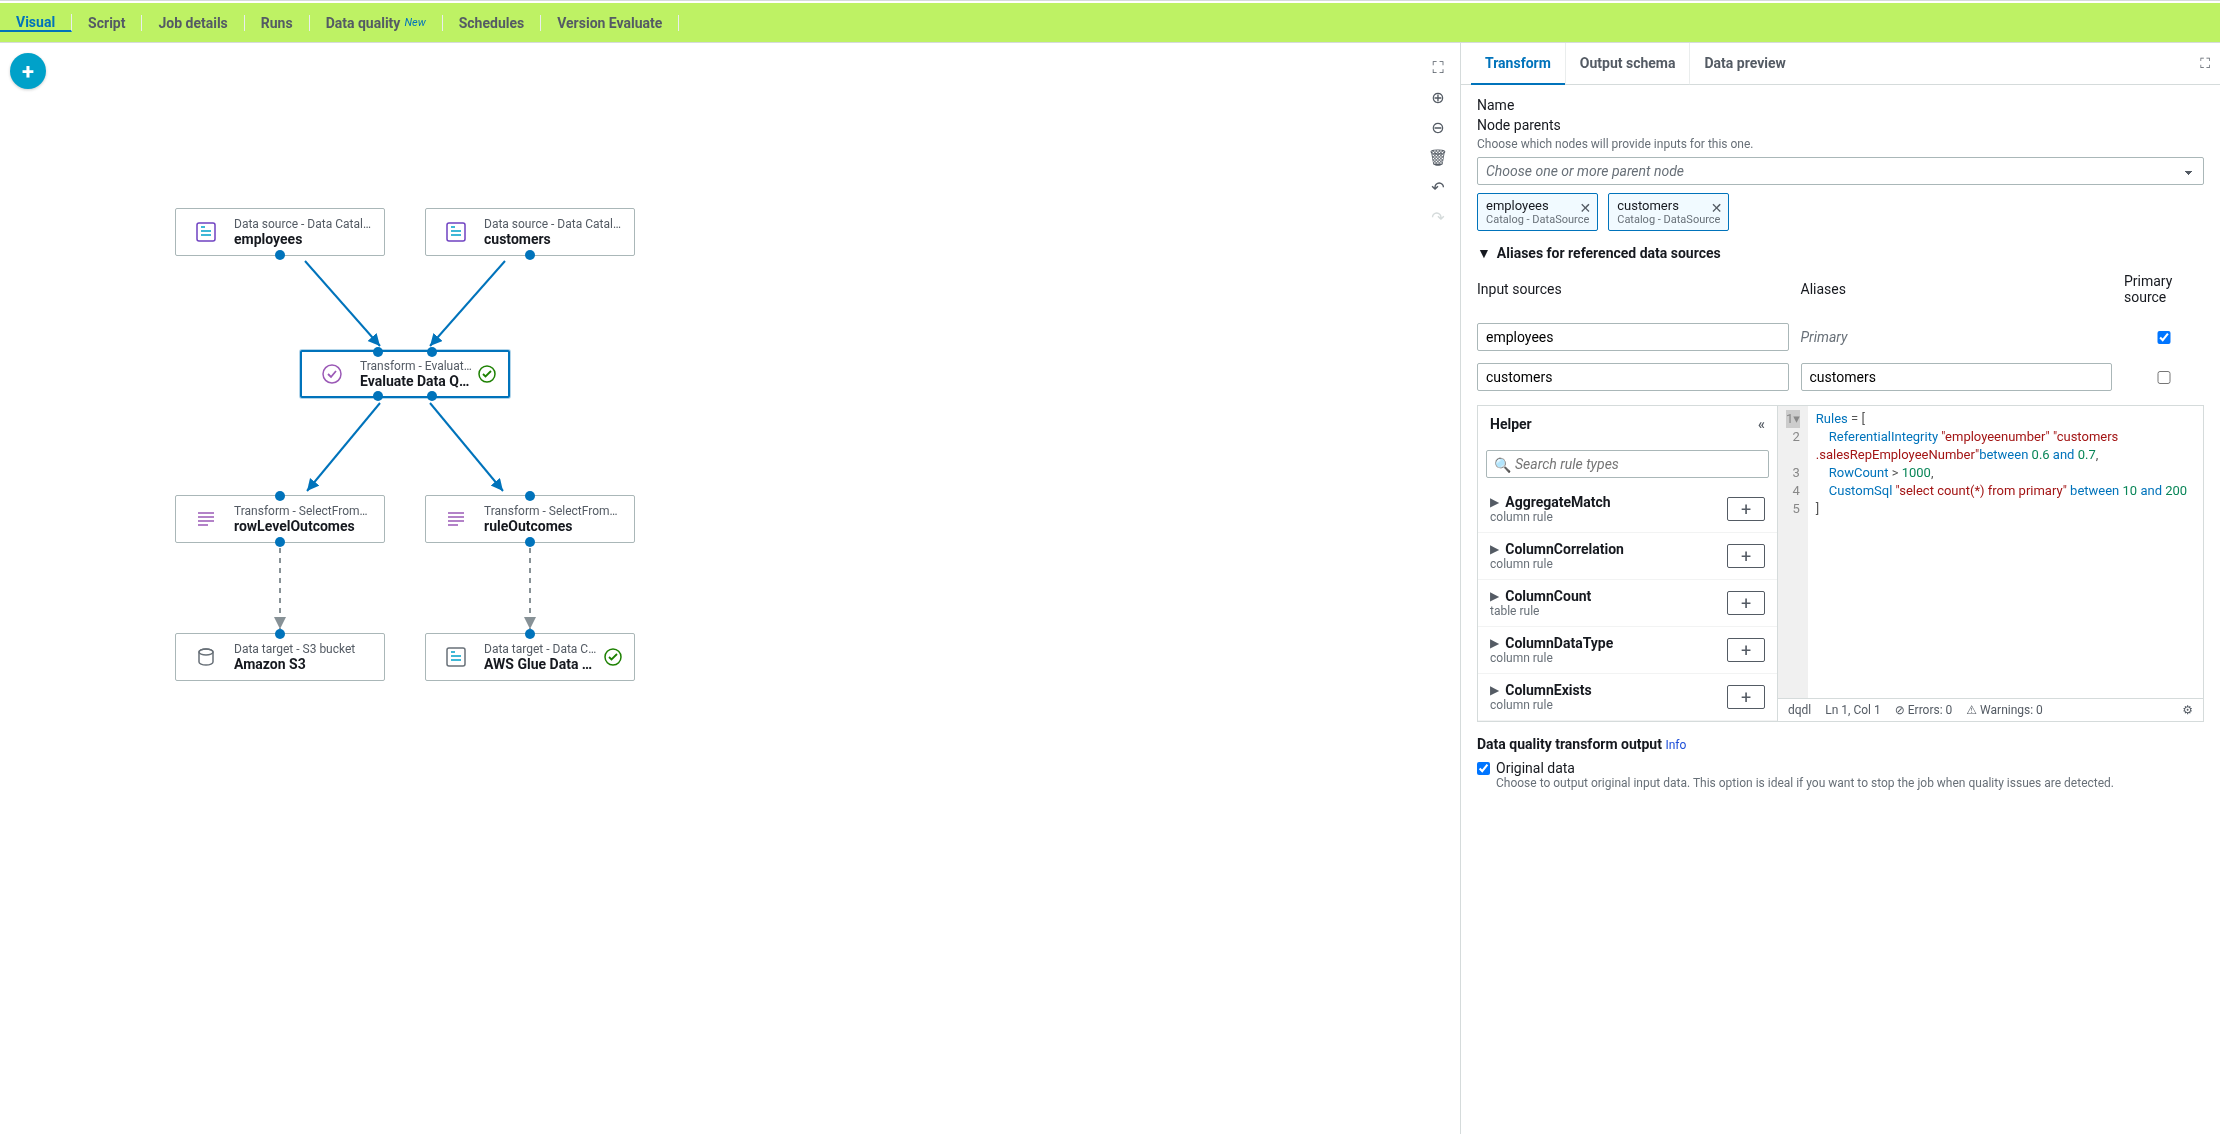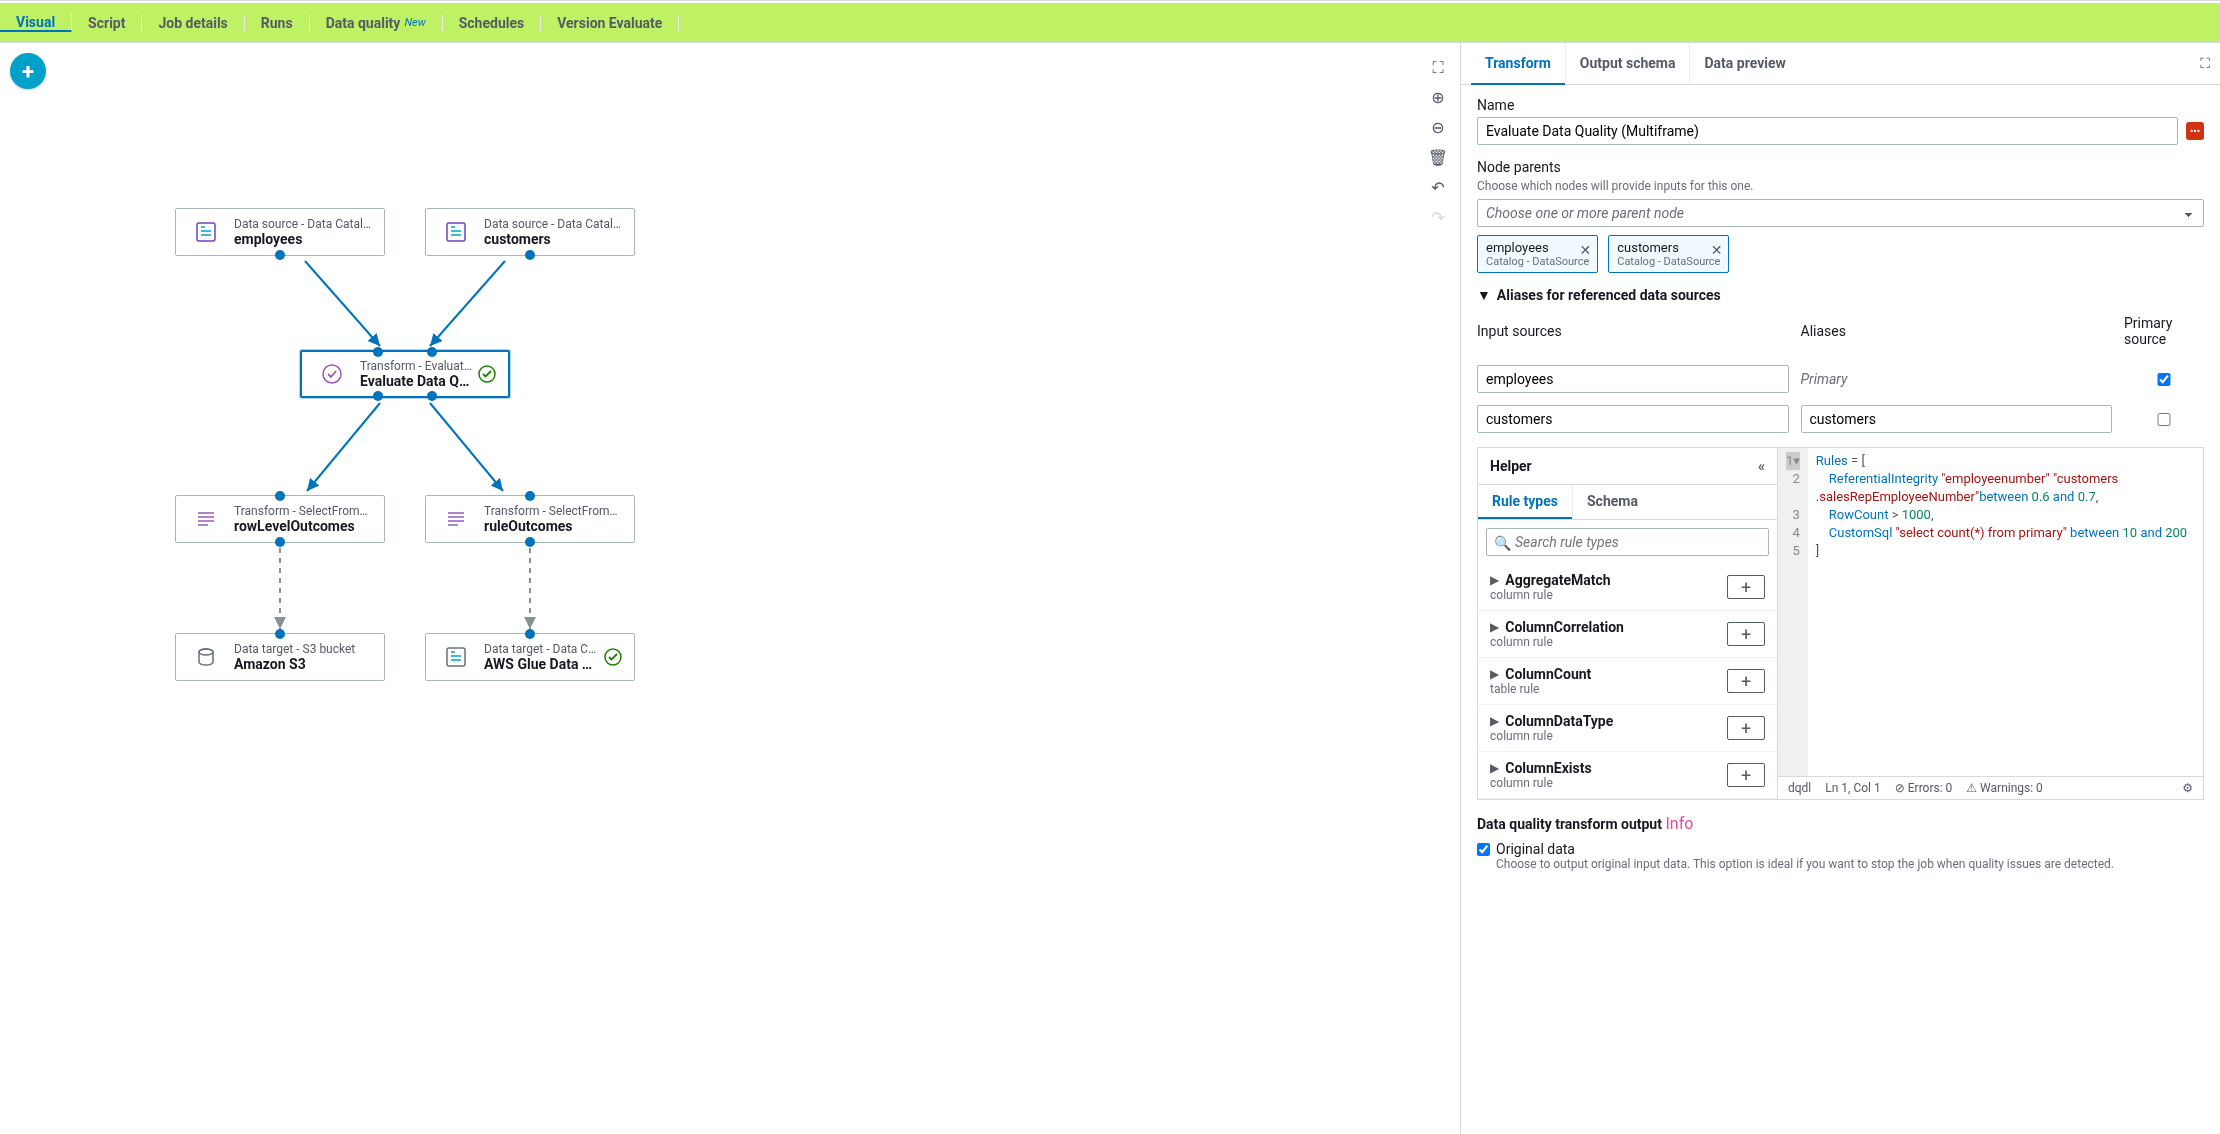--- a/index.html
+++ b/index.html
@@ -70,21 +70,21 @@
 .editor-lines { padding: 4px 8px; white-space: pre; line-height: 18px; }
 .editor-lines .kw { color: #0073bb; }
 .editor-lines .str { color: #a31515; }
 .editor-lines .num { color: #098658; }
 .editor-lines .op { color: #555; }
 .line-nums { background: #f0f0f0; color: #888; padding: 4px 8px; text-align: right; user-select: none; line-height: 18px; }
 .line-nums .ln1 { background: #ccc; display: inline-block; width: 100%; }
 .editor-status { border-top: 1px solid #d5dbdb; padding: 4px 10px; font-size: 12px; color: #545b64; display: flex; align-items: center; gap: 14px; }
 .editor-status .gear { margin-left: auto; cursor: pointer; }
 .output-section { margin-top: 14px; }
-.info-link { color: #ec4899; font-size: 16px; }
+.info-link { color: #1d4ed8; font-size: 12px; }
 .checkbox-row { display: flex; align-items: flex-start; gap: 6px; margin-top: 8px; }
 .checkbox-row input { margin-top: 2px; }
 .menu-btn { width: 18px; height: 18px; background: #d13212; border-radius: 3px; display: flex; align-items: center; justify-content: center; color: #fff; font-size: 10px; cursor: pointer; flex-shrink: 0; }
 </style>
 </head>
 <body>
 
 <div class="top-border"></div>
 
 <div class="tabs-top">
@@ -249,24 +249,20 @@
 
   <div class="right-pane">
     <div class="rp-tabs">
       <div class="rtab active">Transform</div>
       <div class="rtab">Output schema</div>
       <div class="rtab">Data preview</div>
       <div class="expand">⛶</div>
     </div>
     <div class="rp-body">
       <label class="field-label">Name</label>
-      <div class="row">
-        <input class="input" value="Evaluate Data Quality (Multiframe)" style="">
-        <div class="menu-btn">•••</div>
-      </div>
 
       <label class="field-label">Node parents</label>
       <div class="field-desc">Choose which nodes will provide inputs for this one.</div>
       <select class="input select">
         <option>Choose one or more parent node</option>
       </select>
       <div class="chip-row">
         <div class="chip">
           <span class="cname">employees</span>
           <span class="csub">Catalog - DataSource</span>
@@ -297,24 +293,20 @@
         <input class="input" value="customers" style="">
         <input type="checkbox" style="">
       </div>
 
       <div class="helper-area">
         <div class="helper-left">
           <div class="helper-head">
             <span>Helper</span>
             <span style="cursor:pointer;color:#545b64">«</span>
           </div>
-          <div class="helper-tabs">
-            <div class="htab active">Rule types</div>
-            <div class="htab">Schema</div>
-          </div>
           <div class="search-wrap">
             <div class="search-box">
               <span class="search-ico">🔍</span>
               <input class="search" placeholder="Search rule types" style="">
             </div>
           </div>
           <div class="rule-list" id="rule-list">
               <div class="rule">
                 <div class="rl">
                   <div style="display:flex;align-items:center">

